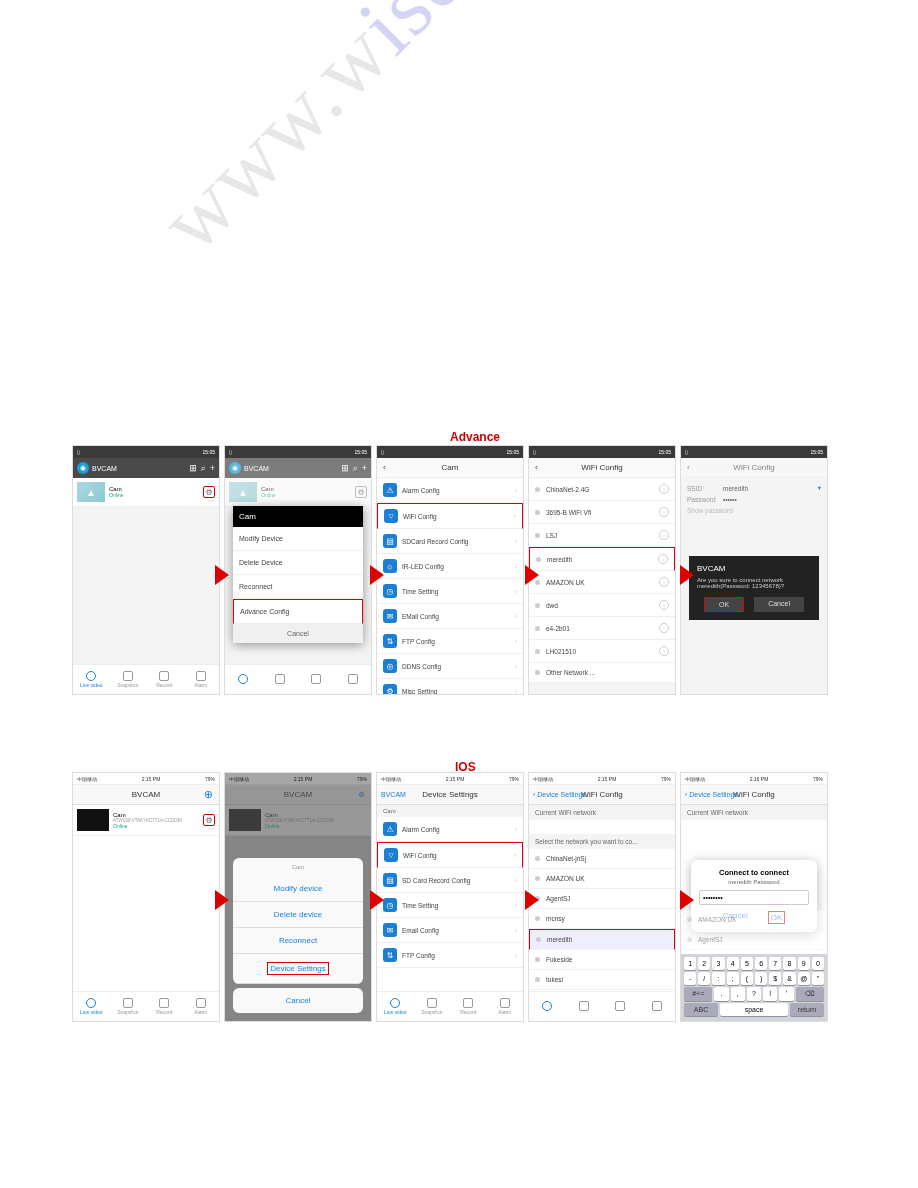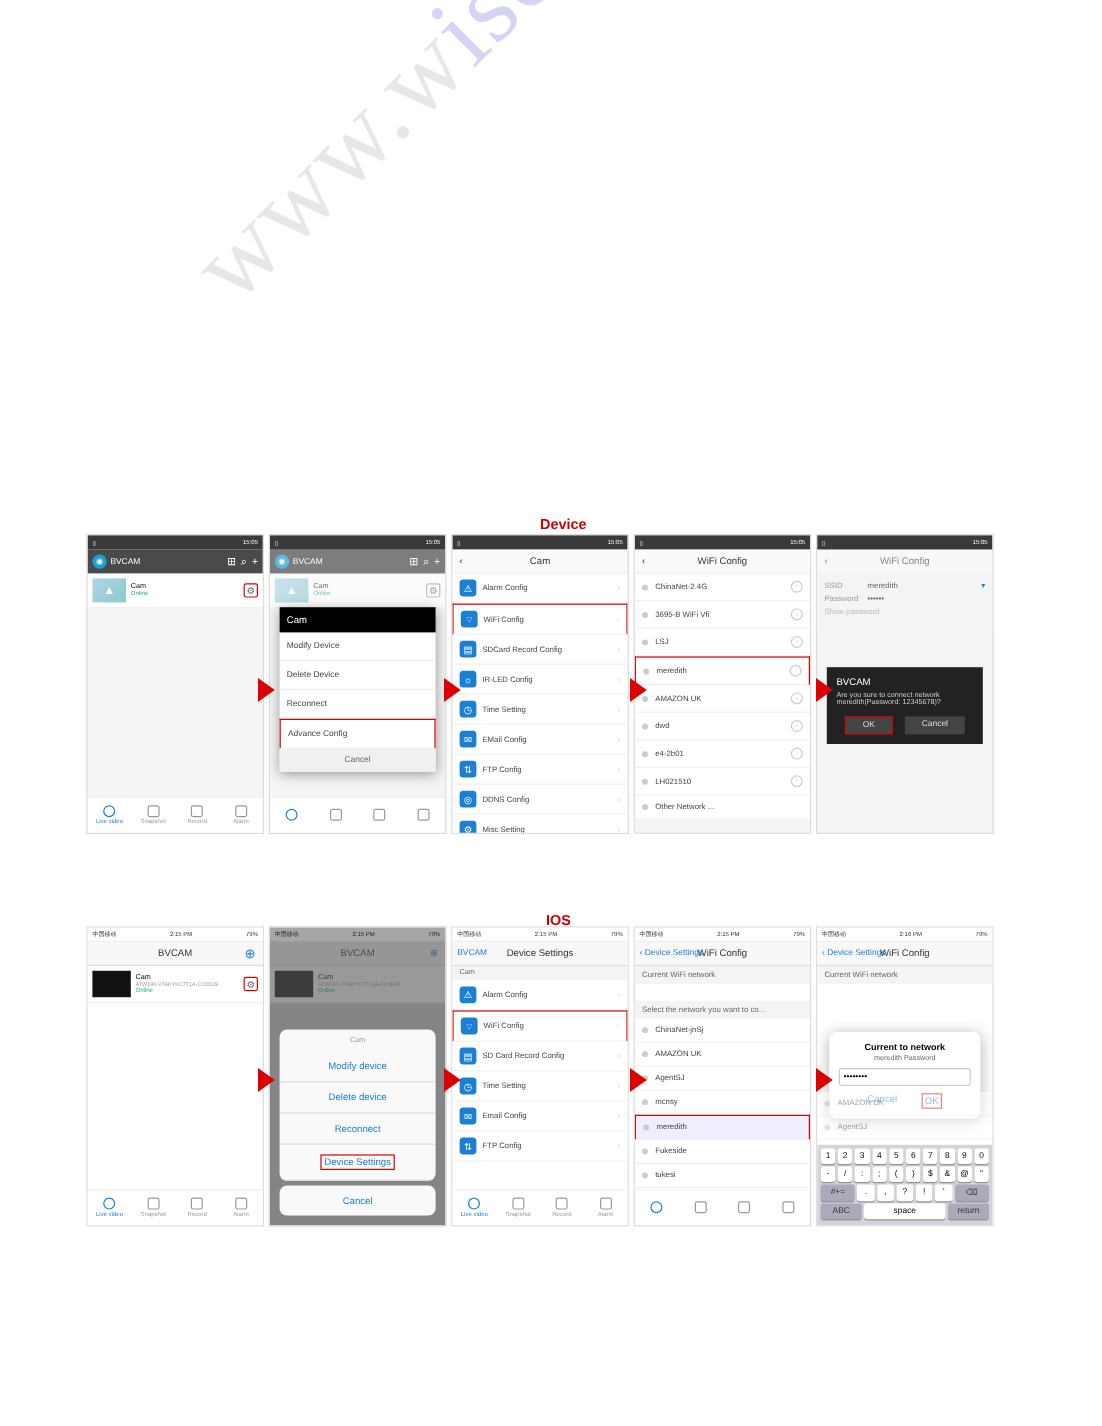--- a/index.html
+++ b/index.html
@@ -97,21 +97,21 @@
   .dim-overlay { position: absolute; inset: 0; background: rgba(0,0,0,0.35); }
   .field-box { border: 1.5px solid #d00; display: inline-block; padding: 1px 2px; }
 </style>
 </head>
 <body>
 
 <div class="watermark-text">
   <span>www.w</span><span class="blue">iseup</span>
 </div>
 
-<div class="section-label android-label">Device</div>
+<div class="section-label android-label">Advance</div>
 <div class="section-label ios-label">IOS</div>
 
 <div class="row android-row">
 
   <div class="phone">
     <div class="statusbar-dark">
         <span>▯</span>
         <span>15:05</span>
       </div>
     <div class="appbar-dark">
@@ -553,21 +553,21 @@
         <span>2:16 PM</span>
         <span>79%</span>
       </div>
     <div class="appbar-ios">
         <span class="back-link">‹ <span>Device Settings</span></span>
         <span>WiFi Config</span>
       </div>
     <div class="section-head">Current WiFi network</div>
     <div style="position:relative;height:90px;">
       <div class="ios-dialog">
-        <div class="ios-dialog-title">Current to network</div>
+        <div class="ios-dialog-title">Connect to connect</div>
         <div class="ios-dialog-sub">meredith Password</div>
         <input class="redbox" value="••••••••" style="">
         <div class="ios-dialog-btns">
           <span>Cancel</span>
           <span class="field-box">OK</span>
         </div>
       </div>
     </div>
     <div class="wifi-list" style="opacity:0.5">
       <div class="wifi-row">

